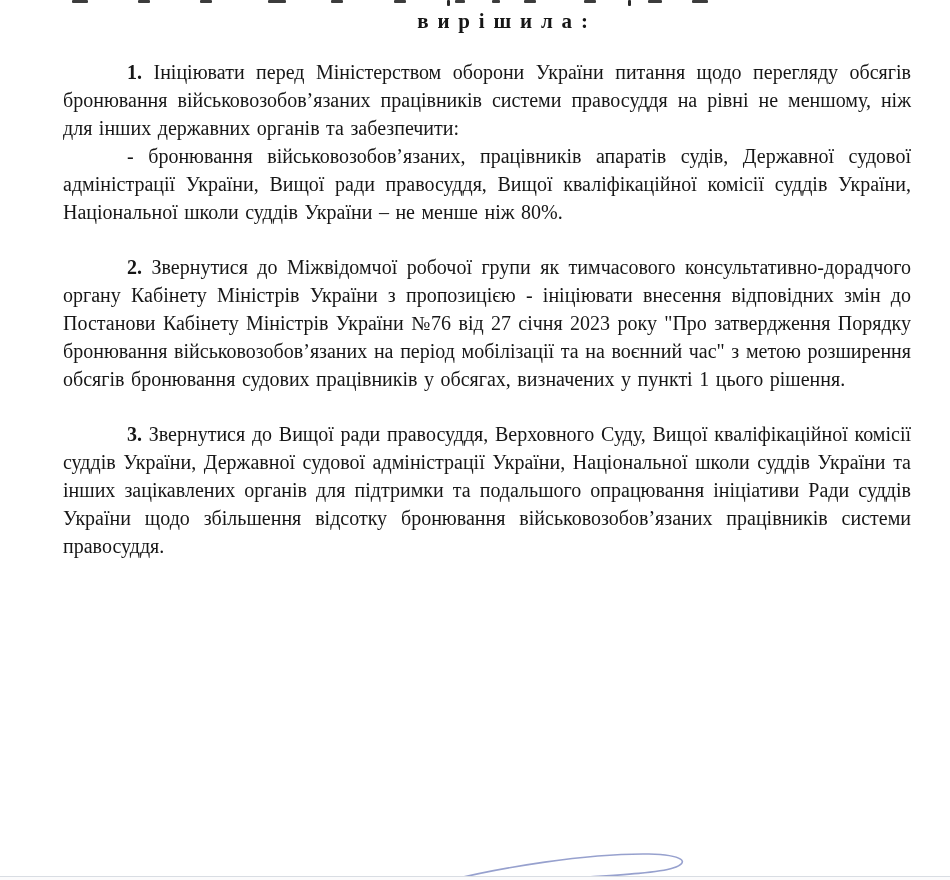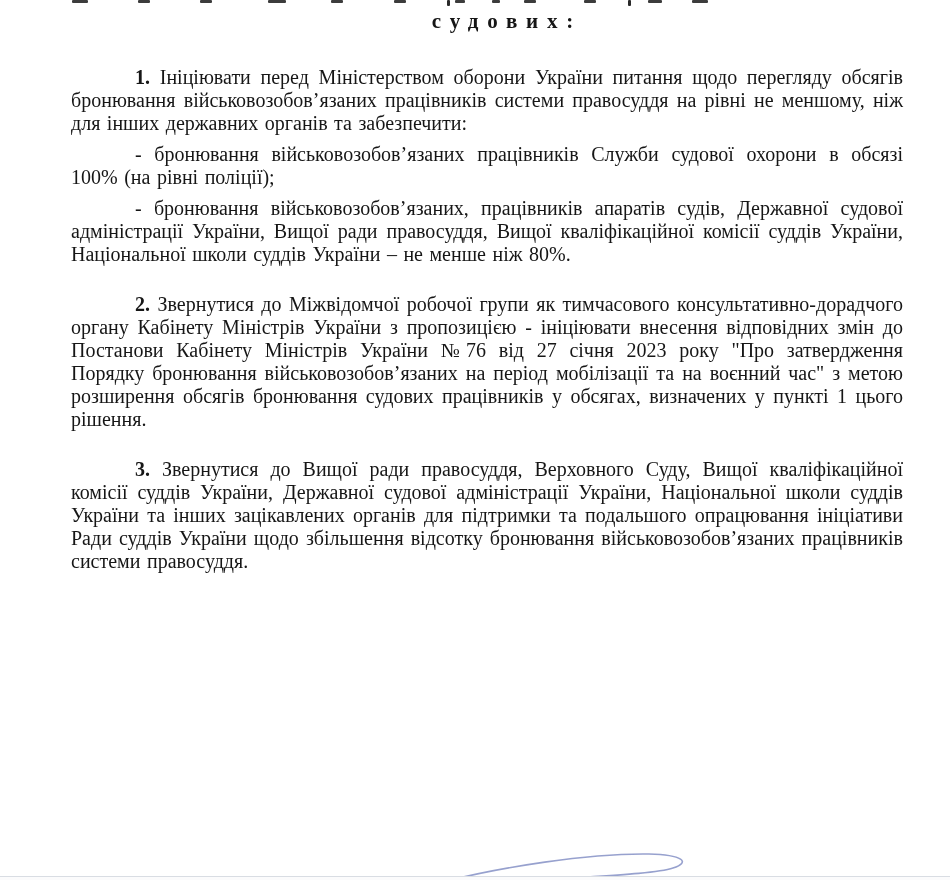--- a/index.html
+++ b/index.html
@@ -30,23 +30,23 @@
     white-space: nowrap;
   }
 
   .body-text {
     position: absolute;
     top: 58px;
     left: 63px;
     width: 848px;
   }
   .para {
-    margin: 8px;
+    margin: 0;
     font-size: 20px;
-    line-height: 23px;
+    line-height: 28px;
     text-align: justify;
     text-indent: 64px;
     word-spacing: 1.5px;
   }
   .para.spaced { margin-top: 27px; }
   .para .num { font-weight: bold; }
 
   .signature-wrap {
     position: absolute;
     left: 435px;
@@ -86,30 +86,27 @@
     <span class="frag desc" style="left:447px;"></span>
     <span class="frag" style="left:455px; width:10px;"></span>
     <span class="frag" style="left:492px; width:8px;"></span>
     <span class="frag" style="left:524px; width:12px;"></span>
     <span class="frag" style="left:584px; width:12px;"></span>
     <span class="frag desc" style="left:628px;"></span>
     <span class="frag" style="left:648px; width:14px;"></span>
     <span class="frag" style="left:692px; width:16px;"></span>
   </div>
 
-  <div class="heading">судових:</div>
+  <div class="heading">вирішила:</div>
 
   <div class="body-text" id="sections">
   <p class="para">
     <b class="num">1.</b><span class="gap"> </span><span class="txt">Ініціювати перед Міністерством оборони України питання щодо перегляду обсягів бронювання військовозобов’язаних працівників системи правосуддя на рівні не меншому, ніж для інших державних органів та забезпечити:</span>
   </p>
 
-  <p class="para">
-    <span class="txt">- бронювання військовозобов’язаних працівників Служби судової охорони в обсязі 100% (на рівні поліції);</span>
-  </p>
 
   <p class="para">
     <span class="txt">- бронювання військовозобов’язаних, працівників апаратів судів, Державної судової адміністрації України, Вищої ради правосуддя, Вищої кваліфікаційної комісії суддів України, Національної школи суддів України – не менше ніж 80%.</span>
   </p>
 
   <p class="para spaced">
     <b class="num">2.</b><span class="gap"> </span><span class="txt">Звернутися до Міжвідомчої робочої групи як тимчасового консультативно-дорадчого органу Кабінету Міністрів України з пропозицією - ініціювати внесення відповідних змін до Постанови Кабінету Міністрів України №76 від 27 січня 2023 року "Про затвердження Порядку бронювання військовозобов’язаних на період мобілізації та на воєнний час" з метою розширення обсягів бронювання судових працівників у обсягах, визначених у пункті 1 цього рішення.</span>
   </p>
 
   <p class="para spaced">

